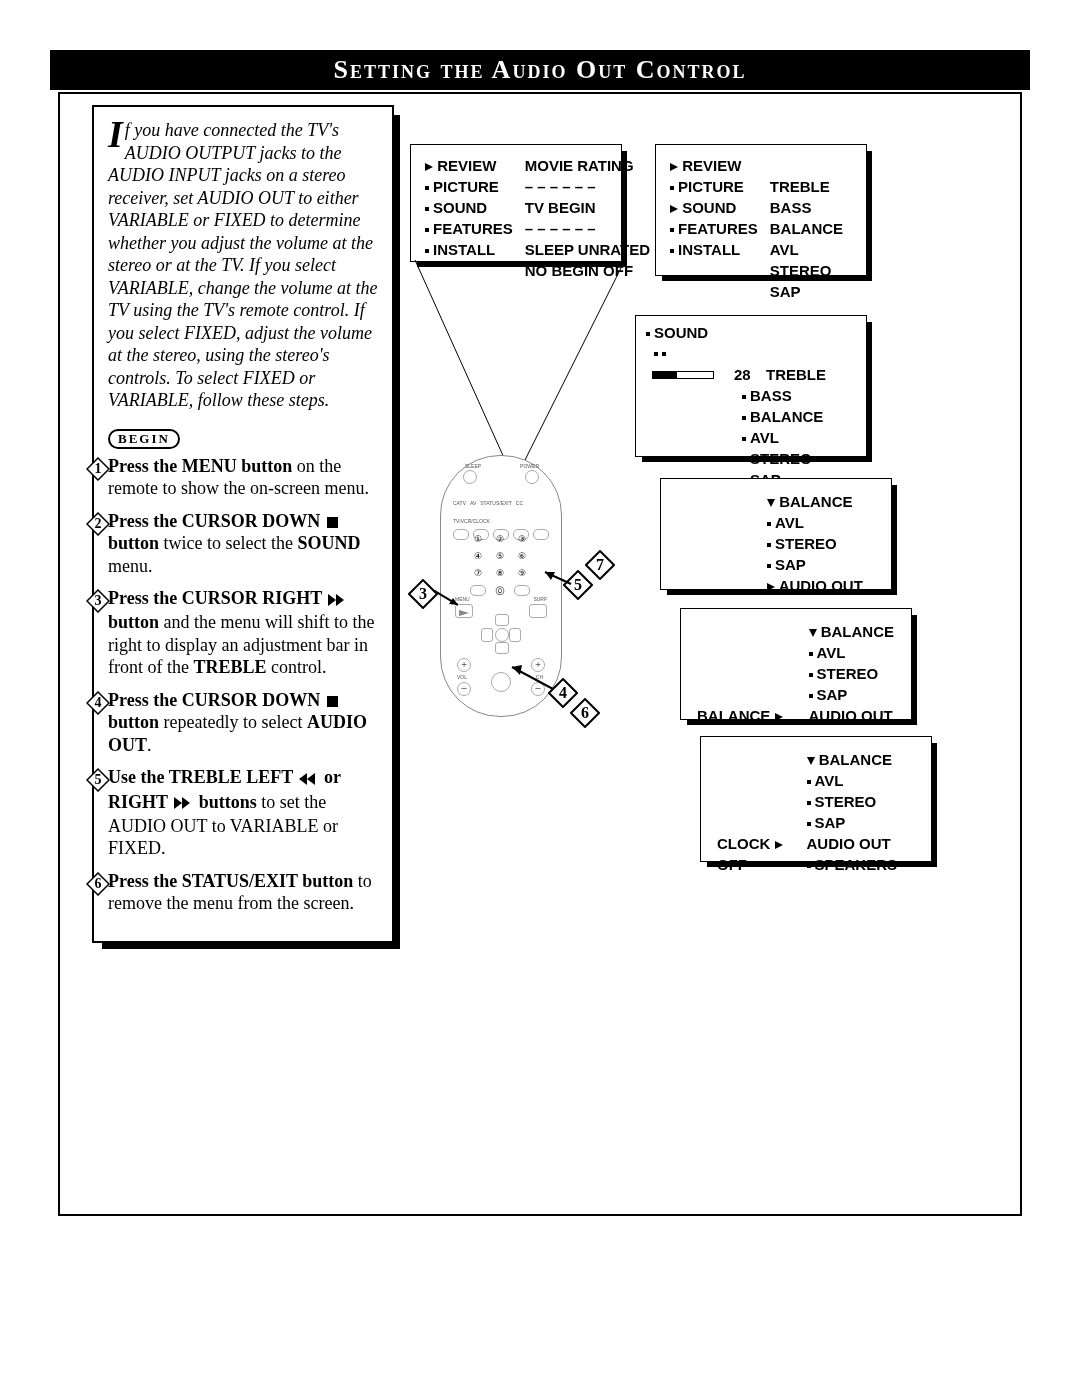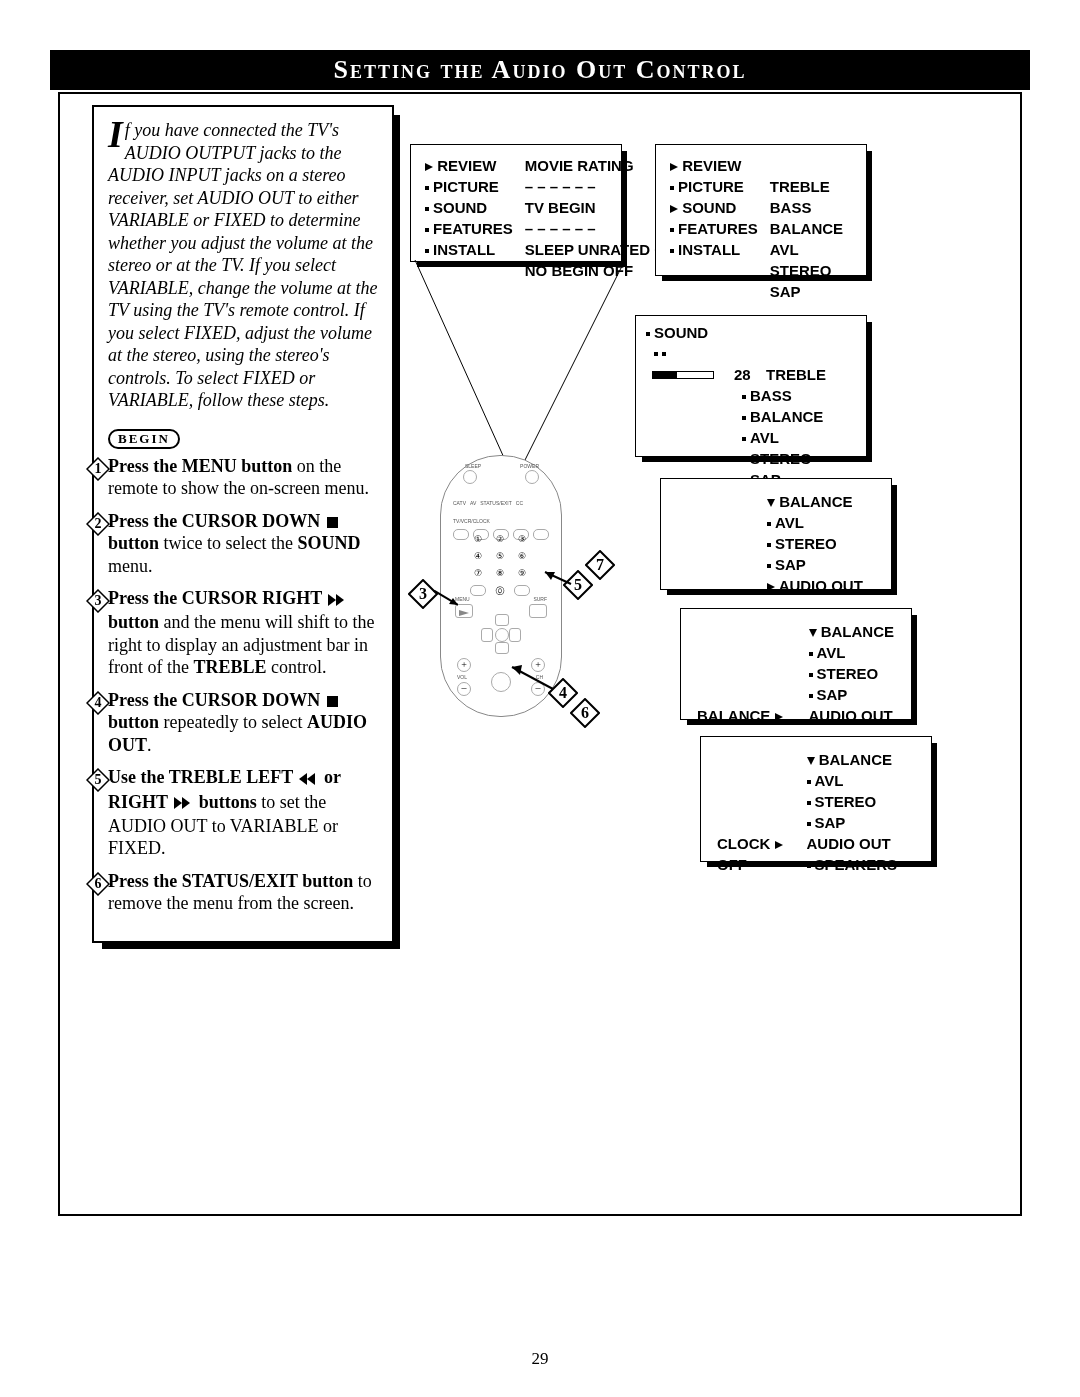--- a/index.html
+++ b/index.html
@@ -441,14 +441,13 @@
       <svg width="30" height="30">
         <polygon points="15,1 29,15 15,29 1,15" fill="#fff" stroke="#000" stroke-width="2"></polygon>
         <text x="15" y="20" text-anchor="middle" font-size="16" font-family="Times" font-weight="bold">6</text>
       </svg>
     </div>
   <svg style="position:absolute;left:510px;top:665px" width="45" height="28">
       <line x1="43" y1="24" x2="2" y2="2" stroke="#000" stroke-width="2"></line>
       <polygon points="2,2 12,0 10,10" fill="#000"></polygon>
     </svg>
 
-  <div class="pagenum">29</div>
 </div>
 
 </body></html>

